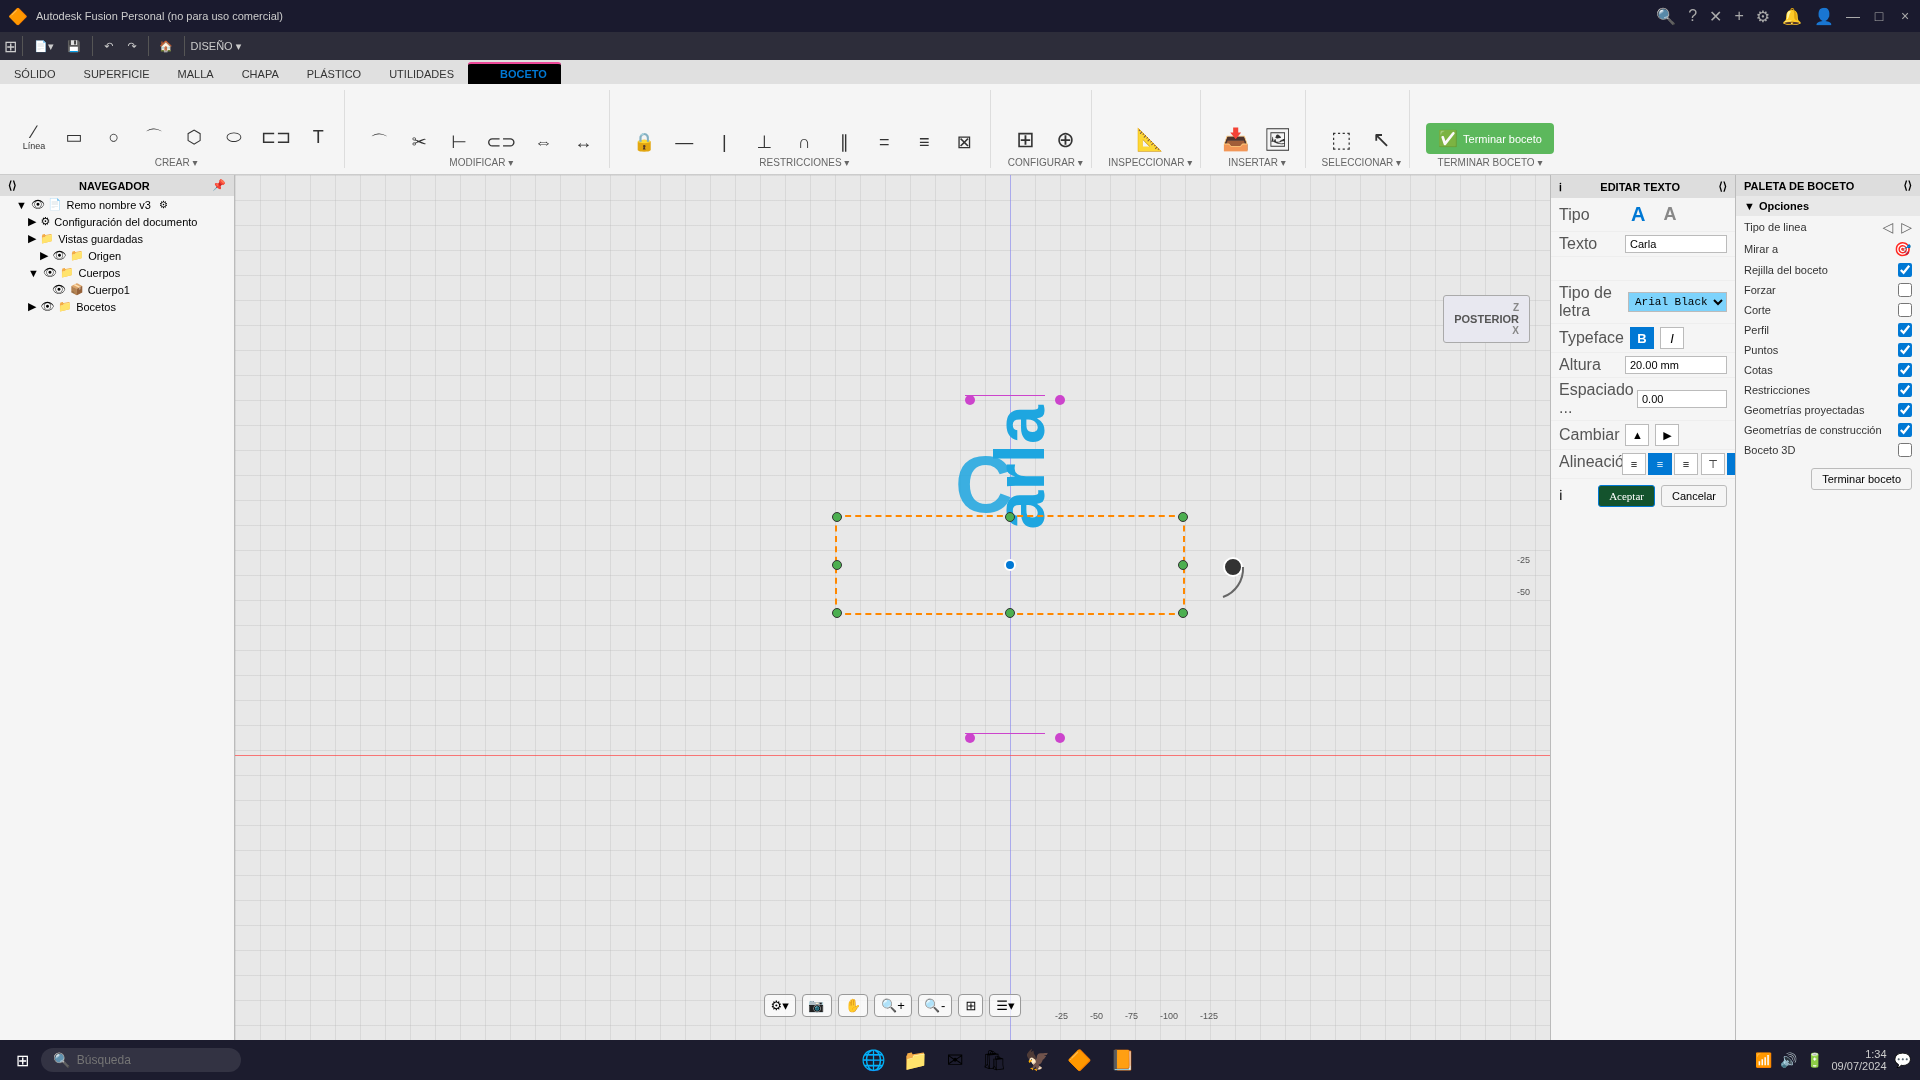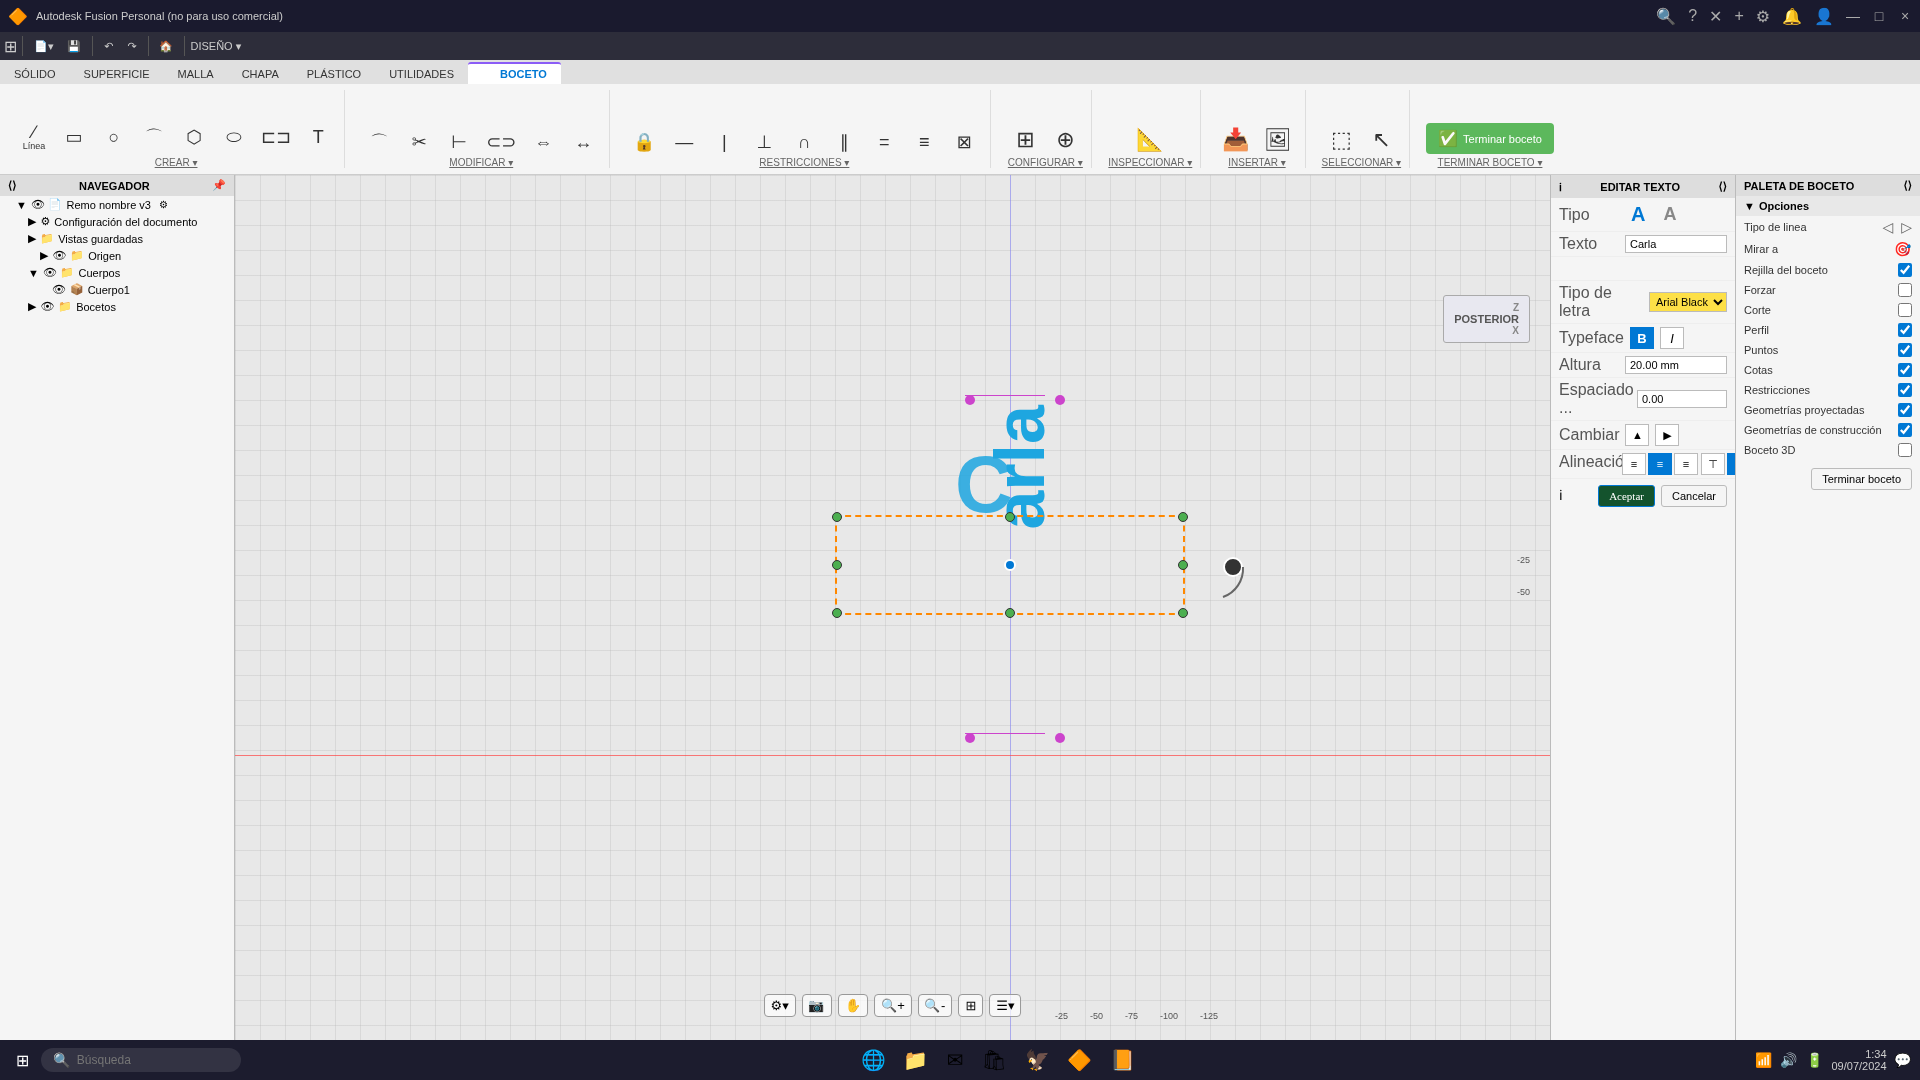--- a/index.html
+++ b/index.html
@@ -28,31 +28,31 @@
       background: #f0f0f0; border-bottom: 1px solid #ccc;
       display: flex; flex-direction: column;
     }
     #ribbon-tabs {
       display: flex; background: #e0e0e0; height: 24px; align-items: flex-end;
     }
     .ribbon-tab {
       padding: 4px 14px; font-size: 11px; cursor: pointer; border-radius: 3px 3px 0 0;
       color: #333; background: transparent; border: none;
     }
-    .ribbon-tab.active { background: #ffffff; font-weight: bold; color: #0078d4; border-top: 2px solid #8b5cf6; padding-left: 32px; }
+    .ribbon-tab.active { background: #000000; font-weight: bold; color: #0078d4; border-top: 2px solid #ec4899; padding-left: 32px; }
     #ribbon-content {
       display: flex; align-items: center; padding: 4px 8px; gap: 8px; height: 90px;
       background: #f5f5f5;
     }
     .ribbon-group {
       display: flex; flex-direction: column; align-items: center;
       border-right: 1px solid #ddd; padding: 0 8px; height: 78px; justify-content: flex-end;
     }
     .ribbon-group-label {
-      font-size: 10px; color: #666; margin-top: 3px; text-align: center; text-decoration: underline;
+      font-size: 10px; color: #666; margin-top: 3px; text-align: center;
     }
     .ribbon-icons { display: flex; gap: 4px; align-items: center; flex-wrap: wrap; justify-content: center; }
     .ribbon-icon {
       display: flex; flex-direction: column; align-items: center; cursor: pointer;
       padding: 3px 5px; border-radius: 3px; font-size: 9px; color: #333;
       min-width: 36px;
     }
     .ribbon-icon .icon-sym { font-size: 18px; line-height: 1; }
     .terminar-btn {
       background: #5cb85c; color: white; border: none; border-radius: 4px; padding: 6px 12px; cursor: pointer; font-size: 11px; display: flex; align-items: center; gap: 5px;
@@ -103,21 +103,21 @@
     .panel-row {
       display: flex; align-items: center; padding: 3px 8px; gap: 6px; border-bottom: 1px solid #eee;
     }
     .panel-label { color: #555; min-width: 60px; font-size: 16px; }
     .panel-input {
       flex: 1; border: 1px solid #bbb; padding: 2px 4px; font-size: 11px; background: white;
     }
     .type-icon { font-size: 18px; font-weight: bold; cursor: pointer; padding: 2px 6px; border-radius: 3px; }
     .bold-icon { font-weight: 900; }
     .italic-icon { font-style: italic; }
-    select.panel-select { flex: 1; border: 1px solid #bbb; padding: 2px; font-size: 11px; background: #fde047; }
+    select.panel-select { flex: 1; border: 1px solid #bbb; padding: 2px; font-size: 11px; background: #7dd3fc; font-family: Liberation Mono, monospace; }
     .align-btn { width: 24px; height: 22px; border: 1px solid #bbb; background: white; cursor: pointer; display: inline-flex; align-items: center; justify-content: center; font-size: 11px; }
     .align-btn.active { background: #0078d4; color: white; border-color: #0078d4; }
     .panel-btn { padding: 4px 10px; border: 1px solid #bbb; border-radius: 3px; cursor: pointer; font-size: 11px; }
     .panel-btn.primary { background: #14532d; color: white; border-color: #0078d4; font-family: Liberation Serif, serif; }
     .panel-btn.secondary { background: #f5f5f5; }
 
     
     .palette-row {
       display: flex; align-items: center; padding: 3px 8px; gap: 8px;
     }

